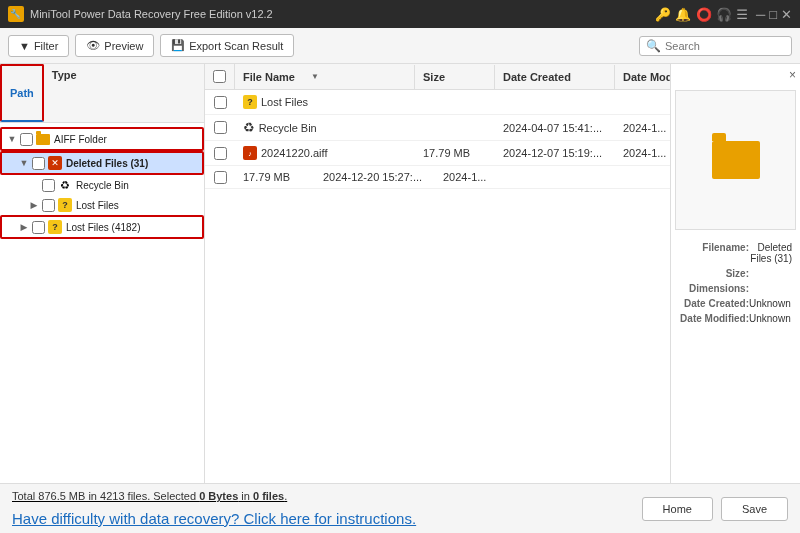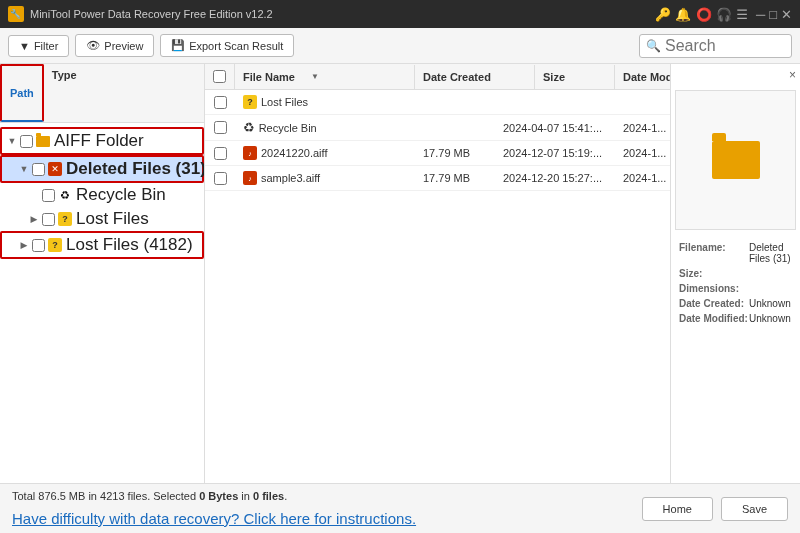--- a/index.html
+++ b/index.html
@@ -9,40 +9,40 @@
     .title-bar { background: #2b2b2b; color: #fff; height: 28px; display: flex; align-items: center; padding: 0 8px; gap: 6px; flex-shrink: 0; }
     .title-bar-icon { width: 16px; height: 16px; background: #e8a000; border-radius: 2px; display: flex; align-items: center; justify-content: center; font-size: 9px; }
     .title-bar-text { flex: 1; font-size: 11px; color: #ccc; }
     .title-bar-controls { display: flex; gap: 4px; }
 
     
     .toolbar { background: #f5f5f5; border-bottom: 1px solid #ddd; height: 36px; display: flex; align-items: center; padding: 0 8px; gap: 6px; flex-shrink: 0; }
     .toolbar-btn { display: flex; align-items: center; gap: 4px; padding: 4px 10px; border: 1px solid #bbb; background: #fff; border-radius: 3px; cursor: pointer; font-size: 11px; color: #333; }
     .toolbar-spacer { flex: 1; }
     .search-box { display: flex; align-items: center; border: 1px solid #bbb; background: #fff; border-radius: 3px; padding: 2px 6px; gap: 4px; }
-    .search-box input { border: none; outline: none; font-size: 16px; width: 120px; color: #666; }
+    .search-box input { border: none; outline: none; font-size: 11px; width: 120px; color: #666; }
 
     
     .main { display: flex; flex: 1; overflow: hidden; }
 
     
     .left-panel { width: 205px; border-right: 1px solid #ddd; background: #fff; display: flex; flex-direction: column; flex-shrink: 0; }
     .column-headers-left { display: flex; border-bottom: 1px solid #ddd; background: #f5f5f5; }
     .col-header { padding: 21px 8px; font-size: 11px; font-weight: bold; color: #333; border-right: 1px solid #ddd; cursor: pointer; }
     .col-header.active { color: #1a6bbf; border-bottom: 2px solid #1a6bbf; }
     .col-header-type { padding: 5px 8px; font-size: 11px; font-weight: bold; color: #333; }
 
     
     .tree { flex: 1; overflow-y: auto; padding: 4px 0; }
     .tree-item { display: flex; align-items: center; padding: 2px 4px; cursor: pointer; user-select: none; }
     .tree-item.selected { background: #cce0ff; }
     .tree-expand { width: 12px; height: 12px; display: flex; align-items: center; justify-content: center; font-size: 9px; color: #666; flex-shrink: 0; }
     .tree-checkbox { width: 13px; height: 13px; margin: 0 2px; flex-shrink: 0; }
     .tree-icon { width: 16px; height: 16px; margin-right: 3px; flex-shrink: 0; display: flex; align-items: center; justify-content: center; }
-    .tree-label { font-size: 17px; color: #222; white-space: nowrap; }
+    .tree-label { font-size: 10px; color: #222; white-space: nowrap; }
     .tree-label.bold { font-weight: bold; }
 
     
     .icon-folder { width: 14px; height: 11px; background: #e8a000; border-radius: 1px; position: relative; }
     .icon-folder::before { content: ''; position: absolute; top: -3px; left: 0; width: 5px; height: 3px; background: #e8a000; border-radius: 1px 1px 0 0; }
     .icon-question { width: 14px; height: 14px; background: #f5c518; border-radius: 2px; display: flex; align-items: center; justify-content: center; font-size: 9px; font-weight: bold; color: #333; }
     .icon-deleted { width: 14px; height: 14px; background: #cc3300; border-radius: 2px; display: flex; align-items: center; justify-content: center; font-size: 9px; color: #fff; }
 
     
     .indent-0 { padding-left: 4px; }
@@ -71,27 +71,27 @@
     .file-cell-modified { width: 100px; flex-shrink: 0; }
 
     
     .preview-panel { width: 130px; border-left: 1px solid #ddd; background: #fff; display: flex; flex-direction: column; flex-shrink: 0; }
     .preview-close { display: flex; justify-content: flex-end; padding: 4px; }
     .preview-close-btn { cursor: pointer; color: #666; font-size: 12px; }
     .preview-image { flex: 1; display: flex; align-items: center; justify-content: center; background: #f8f8f8; margin: 4px; border: 1px solid #ddd; max-height: 140px; }
     .preview-folder-large { width: 48px; height: 38px; background: #e8a000; border-radius: 2px; position: relative; }
     .preview-folder-large::before { content: ''; position: absolute; top: -8px; left: 0; width: 14px; height: 8px; background: #e8a000; border-radius: 2px 2px 0 0; }
     .preview-info { padding: 8px; font-size: 10px; }
-    .preview-info-row { display: flex; margin-bottom: 4px; }
+    .preview-info-row { display: flex; margin-bottom: 4px; text-align: right; }
     .preview-info-label { color: #666; min-width: 70px; font-weight: bold; }
     .preview-info-value { color: #333; }
 
     
     .bottom-bar { background: #f5f5f5; border-top: 1px solid #ddd; padding: 6px 12px; display: flex; align-items: center; flex-shrink: 0; }
-    .bottom-info { flex: 1; }
+    .bottom-info { flex: 1; text-decoration: underline; }
     .bottom-text { font-size: 11px; color: #333; }
     .bottom-text .bold { font-weight: bold; }
     .bottom-link { font-size: 15px; color: #1a6bbf; text-decoration: underline; cursor: pointer; margin-top: 8px; display: block; }
     .bottom-buttons { display: flex; gap: 8px; }
     .bottom-btn { padding: 5px 20px; border: 1px solid #bbb; background: #fff; border-radius: 3px; cursor: pointer; font-size: 11px; color: #333; }
 
     
     .sort-arrow { font-size: 8px; color: #666; }
 
     
@@ -201,25 +201,25 @@
   <div class="right-panel">
 
     <div class="file-list-header">
       <div class="file-col-header file-col-checkbox">
         <input type="checkbox" style="">
       </div>
       <div class="file-col-header file-col-name">
         <span>File Name</span>
         <span class="sort-arrow">▼</span>
       </div>
+      <div class="file-col-header file-col-size">
+        <span>Size</span>
+      </div>
       <div class="file-col-header file-col-created">
         <span>Date Created</span>
-      </div>
-      <div class="file-col-header file-col-size">
-        <span>Size</span>
       </div>
       <div class="file-col-header file-col-modified">
         <span>Date Modified</span>
       </div>
     </div>
 
     <div class="file-list">
 
       <div class="file-row">
         <div class="file-cell-checkbox">
@@ -274,24 +274,20 @@
           <span>2024-12-07 15:19:...</span>
         </div>
         <div class="file-cell file-cell-modified">
           <span>2024-1...</span>
         </div>
       </div>
 
       <div class="file-row">
         <div class="file-cell-checkbox">
           <input type="checkbox" style="">
-        </div>
-        <div class="file-cell file-cell-name">
-          <div class="icon-aiff">♪</div>
-          <span>sample3.aiff</span>
         </div>
         <div class="file-cell file-cell-size">
           <span>17.79 MB</span>
         </div>
         <div class="file-cell file-cell-created">
           <span>2024-12-20 15:27:...</span>
         </div>
         <div class="file-cell file-cell-modified">
           <span>2024-1...</span>
         </div>

